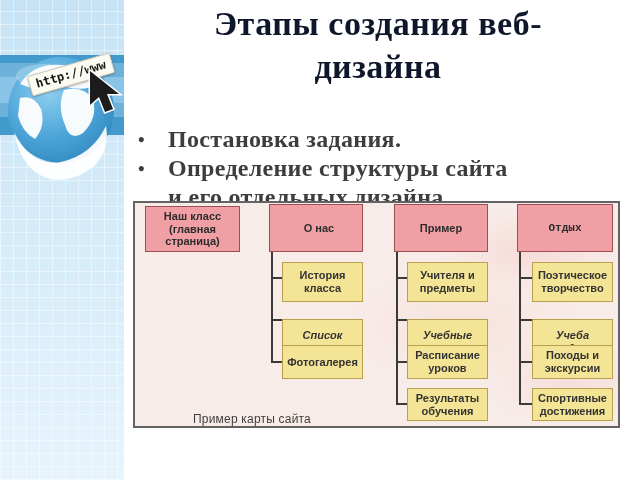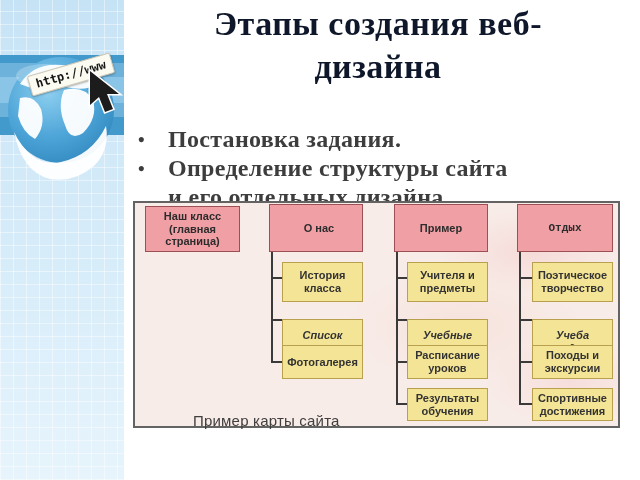--- a/index.html
+++ b/index.html
@@ -62,21 +62,21 @@
   .col1 { left:147px; width:81px; } .col2 { left:272px; width:81px; } .col3 { left:397px; width:81px; }
   .r1 { top:59px;  height:40px; } .r2 { top:116px; height:46px;font-style:italic; }
   .r3 { top:142px; height:34px; } .r4 { top:185px; height:33px; }
   .vline { position:absolute; width:2px; background:#3a3a3a; }
   .hline { position:absolute; height:2px; background:#3a3a3a; }
   .v1 { left:136px; top:49px; height:110px; }
   .v2 { left:261px; top:49px; height:152px; }
   .v3 { left:384px; top:49px; height:152px; }
   .h-c1 { left:136px; width:11px; } .h-c2 { left:261px; width:11px; } .h-c3 { left:384px; width:13px; }
   .y1 { top:74px; } .y2 { top:116px; } .y3 { top:158px; } .y4 { top:200px; }
-  .caption { position:absolute; left:58px; top:209px; font-size:15px;
+  .caption { position:absolute; left:58px; top:209px; font-size:12px;
     color:#3f3f3f; font-weight:500; letter-spacing:.2px; }
 </style>
 </head>
 <body>
 
 <div class="sidebar">
   <div class="band"></div>
   <svg class="globe" viewBox="0 0 112 150">
     <defs>
       <radialGradient id="ocean" cx="38%" cy="32%" r="78%">

